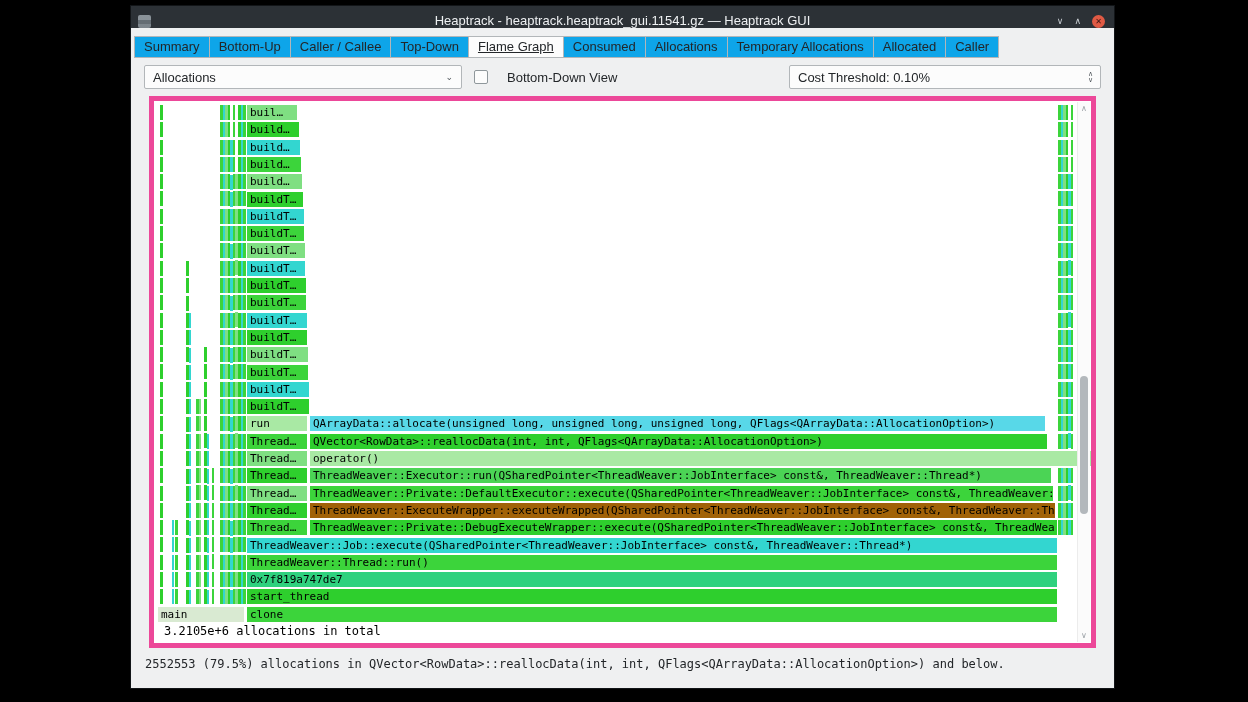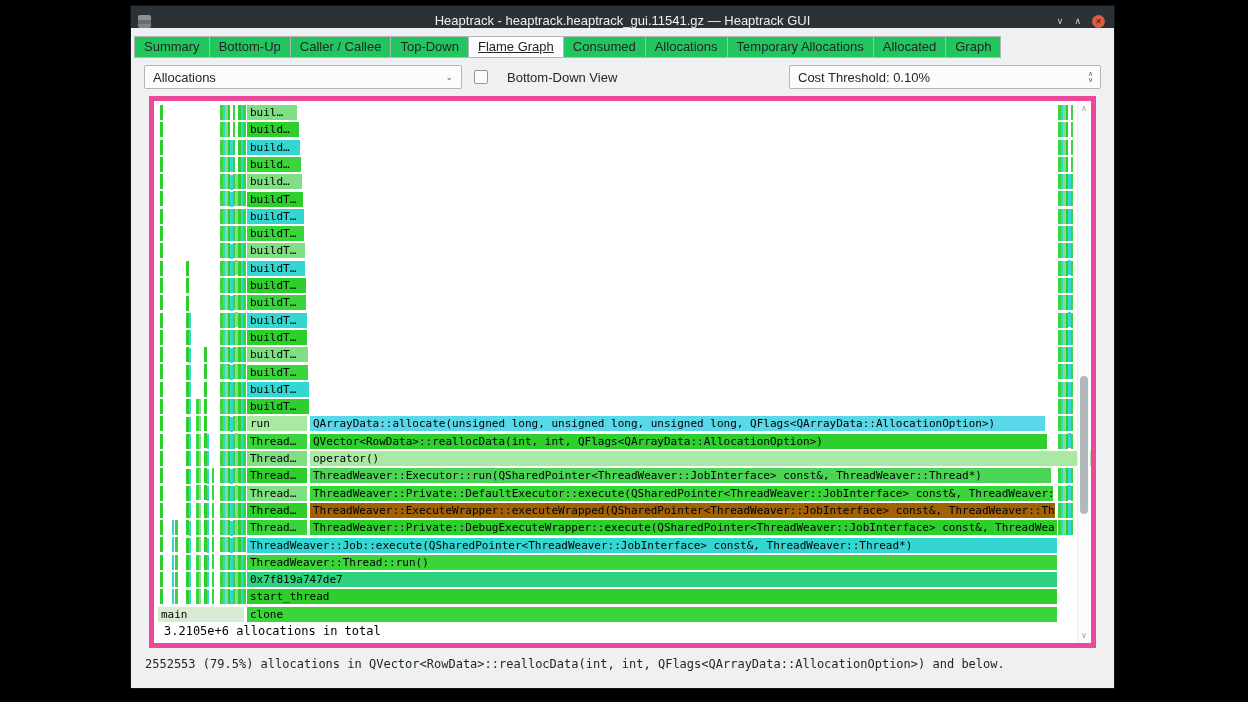--- a/index.html
+++ b/index.html
@@ -25,21 +25,21 @@
   .win-controls{margin-left:auto;display:flex;align-items:center;gap:11px;padding-right:9px;z-index:2;}
   .win-glyph{color:#c9ced3;font-size:9px;line-height:13px;cursor:default;}
   .close-btn{
     width:13px;height:13px;border-radius:50%;background:#e05a44;
     display:flex;align-items:center;justify-content:center;
     color:#3b1410;font-size:8px;line-height:13px;
   }
   
   .tabbar{display:flex;margin:8px 0 0 3px;}
   .tab{
-    font-size:13px;color:#232629;background:#22c55e;border:1px solid #b2b6b9;
+    font-size:13px;color:#232629;background:#0ea5e9;border:1px solid #b2b6b9;
     padding:2px 9px 3px;margin-right:-1px;white-space:nowrap;position:relative;
   }
   .tab.active{background:#fcfcfc;z-index:2;text-decoration:underline;}
   
   .toolbar{display:flex;align-items:center;padding:7px 13px 7px 13px;gap:12px;}
   .combo{
     width:318px;height:24px;background:#fcfcfc;border:1px solid #b2b6b9;border-radius:2px;
     display:flex;align-items:center;padding-left:8px;font-size:13px;box-sizing:border-box;color:#232629;
   }
   .combo-arrow{margin-left:auto;padding-right:8px;color:#50565b;font-size:9px;}
@@ -99,21 +99,21 @@
   <div class="tabbar">
       <div class="tab">Summary</div>
       <div class="tab">Bottom-Up</div>
       <div class="tab">Caller / Callee</div>
       <div class="tab">Top-Down</div>
       <div class="tab active">Flame Graph</div>
       <div class="tab">Consumed</div>
       <div class="tab">Allocations</div>
       <div class="tab">Temporary Allocations</div>
       <div class="tab">Allocated</div>
-      <div class="tab">Graph</div>
+      <div class="tab">Caller</div>
     </div>
 
   <div class="toolbar">
     <div class="combo">
       <span>Allocations</span>
       <span class="combo-arrow">⌄</span>
     </div>
     <div class="checkbox-row">
       <span class="checkbox-box"></span>
       <span>Bottom-Down View</span>

